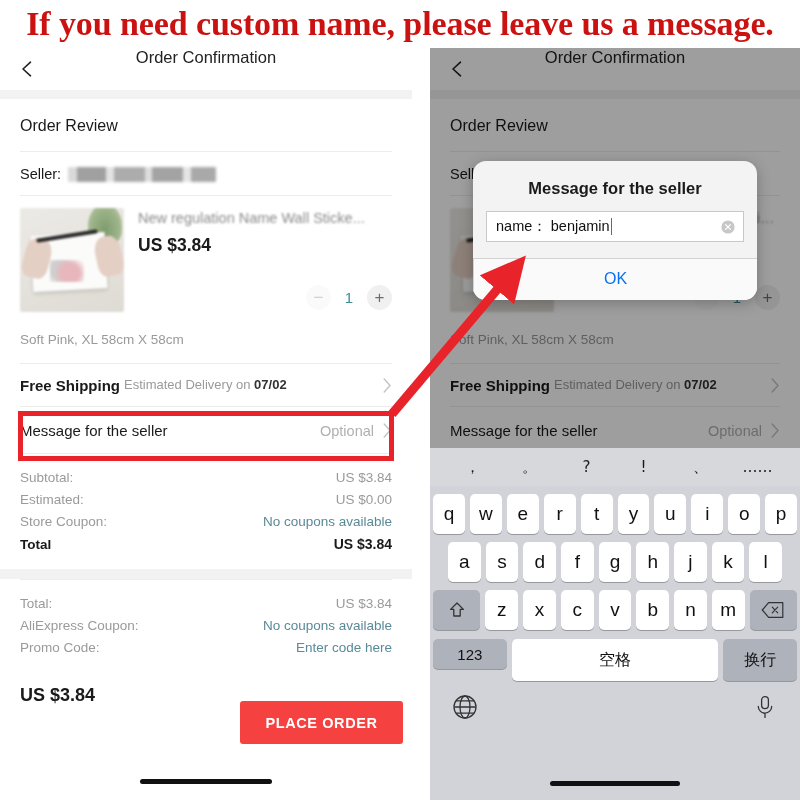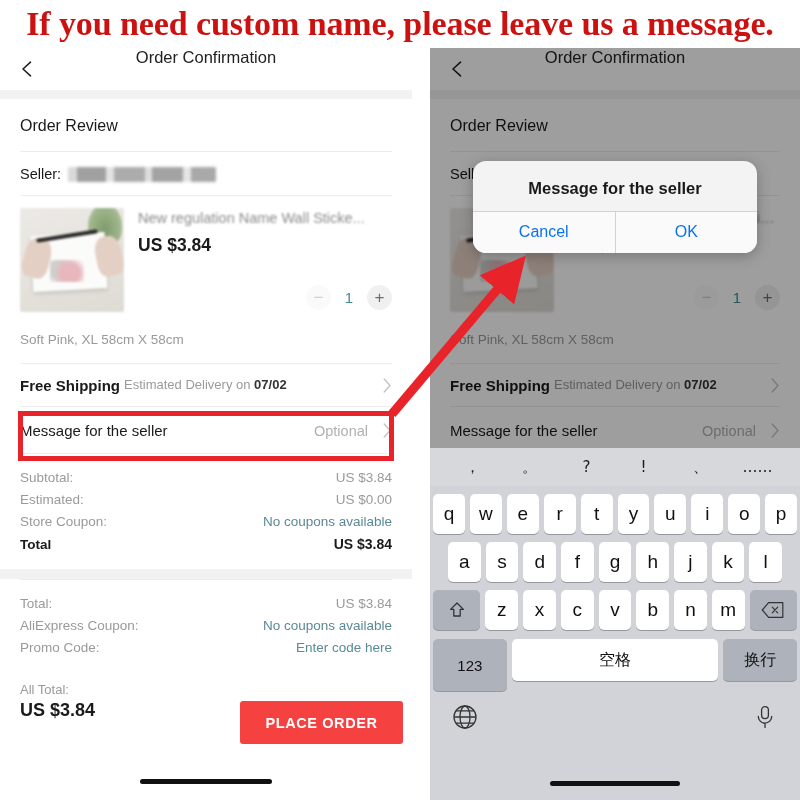--- a/index.html
+++ b/index.html
@@ -119,21 +119,21 @@
 
   
   .row {
     display: flex; align-items: center; justify-content: space-between;
     padding: 13px 0 12px; position: relative;
   }
   .row-main { display: flex; flex-direction: row; gap: 4px; }
   .row-t1 { font-size: 15px; color: #1a1a1a; font-weight: bold; }
   .row-t2 { font-size: 13px; color: #9a9a9a; }
   .row-t2 b { color: #333; }
-  .row-right { display: flex; align-items: center; gap: 15px; }
+  .row-right { display: flex; align-items: center; gap: 9px; }
   .row-opt { font-size: 14.5px; color: #b0b0b0; }
   .chev { width: 9px; height: 15px; }
 
   .msg-row { padding: 15px 0 14px; }
   .msg-label { font-size: 15px; color: #1a1a1a; }
 
   
   .plines { padding: 12px 0 14px; }
   .pline {
     display: flex; justify-content: space-between; align-items: baseline;
@@ -211,21 +211,21 @@
   .krow { display: flex; justify-content: center; gap: 5px; padding: 0 3px; margin-top: 8px; }
   .key {
     flex: 1; height: 40px; background: #fff; border-radius: 5px;
     display: flex; align-items: center; justify-content: center;
     font-size: 19px; color: #111; box-shadow: 0 1px 0 rgba(0,0,0,.28);
   }
   .krow.r2 { padding: 0 18px; }
   .krow.r3 { padding: 0 3px; }
   .key.wide { flex: 1.45; background: #aeb2bb; }
   .krow.r4 { padding: 0 3px; margin-top: 9px; }
-  .key.num { flex: 1.5; font-size: 15px; background: #aeb2bb; height: 52px; }
+  .key.num { flex: 1.5; font-size: 15px; background: #aeb2bb; height: 30px; }
   .key.space { flex: 4.2; font-size: 16px; height: 42px; font-family: "DejaVu Sans", sans-serif; }
   .key.ret { flex: 1.5; font-size: 16px; background: #aeb2bb; height: 42px; font-family: "DejaVu Sans", sans-serif; }
   .kbottom {
     display: flex; justify-content: space-between; align-items: center;
     padding: 13px 22px 0;
   }
   .kb-icon { width: 26px; height: 26px; }
   .k-home {
     position: absolute; left: 50%; transform: translateX(-50%); bottom: 14px;
     width: 130px; height: 5px; border-radius: 3px; background: #111;
@@ -349,21 +349,20 @@
         <div class="pline">
           <span class="pl-k">AliExpress Coupon:</span>
           <span class="pl-v pl-link">No coupons available</span>
         </div>
         <div class="pline">
           <span class="pl-k">Promo Code:</span>
           <span class="pl-v pl-link">Enter code here</span>
         </div>
       </div>
       <div class="alltotal">
-        <div class="at-k">All Total:</div>
         <div class="at-v">US $3.84</div>
       </div>
     </div>
 
     <button class="place-order">PLACE ORDER</button>
     <div class="home-ind"></div>
   </div>
 
   <div class="panel panel-right">
 
@@ -432,22 +431,31 @@
                 <path d="M1.2 1L7 7.5 1.2 14" fill="none" stroke="#c4c4c4" stroke-width="1.4" stroke-linecap="round"></path>
               </svg>
           </div>
         </div>
       </div>
 
       <div class="dim"></div>
 
       <div class="dialog">
         <div class="dlg-title">Message for the seller</div>
+        <div class="dlg-field-wrap">
+          <div class="dlg-field">
+            <span class="dlg-val">name： benjamin</span>
+              <span class="caret"></span>
+            <svg class="clear-icon" viewBox="0 0 14 14">
+              <circle cx="7" cy="7" r="6.6" fill="#c7c7c7"></circle>
+              <path d="M4.6 4.6l4.8 4.8M9.4 4.6l-4.8 4.8" stroke="#fff" stroke-width="1.2" stroke-linecap="round"></path>
+            </svg>
+          </div>
+        </div>
         <div class="dlg-actions">
-          <button class="dlg-btn cancel">Cancel</button>
           <div class="dlg-sep"></div>
           <button class="dlg-btn">OK</button>
         </div>
       </div>
     </div>
 
     <div class="keyboard">
       <div class="predict">
         <span>，</span>
         <span>。</span>

